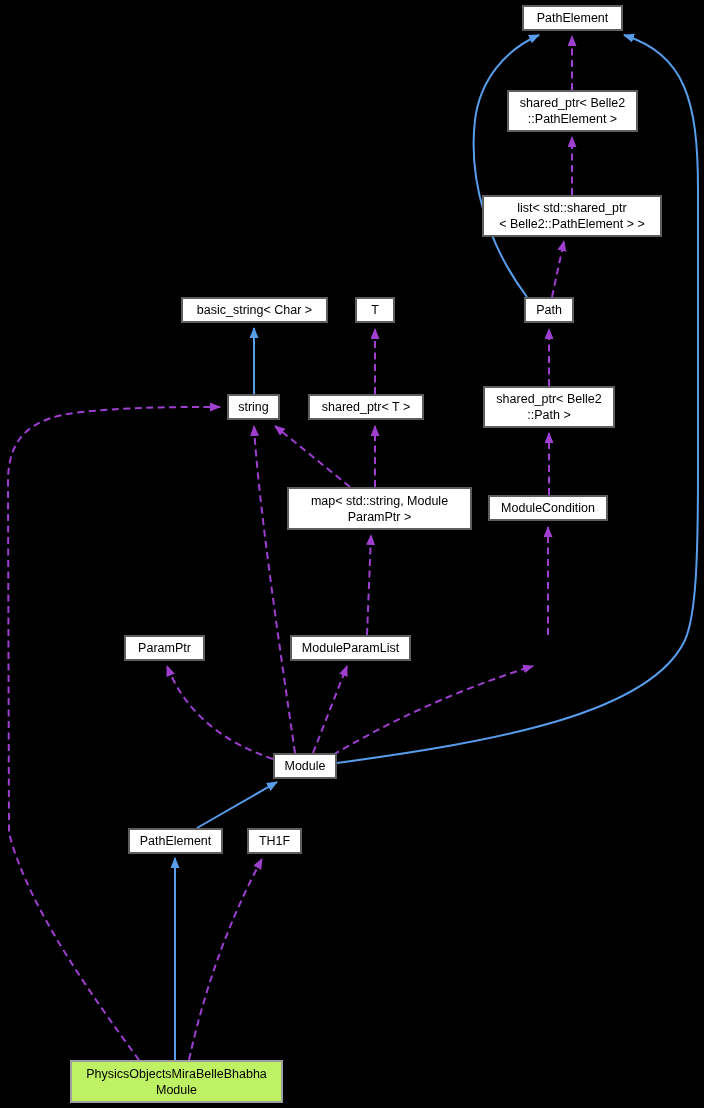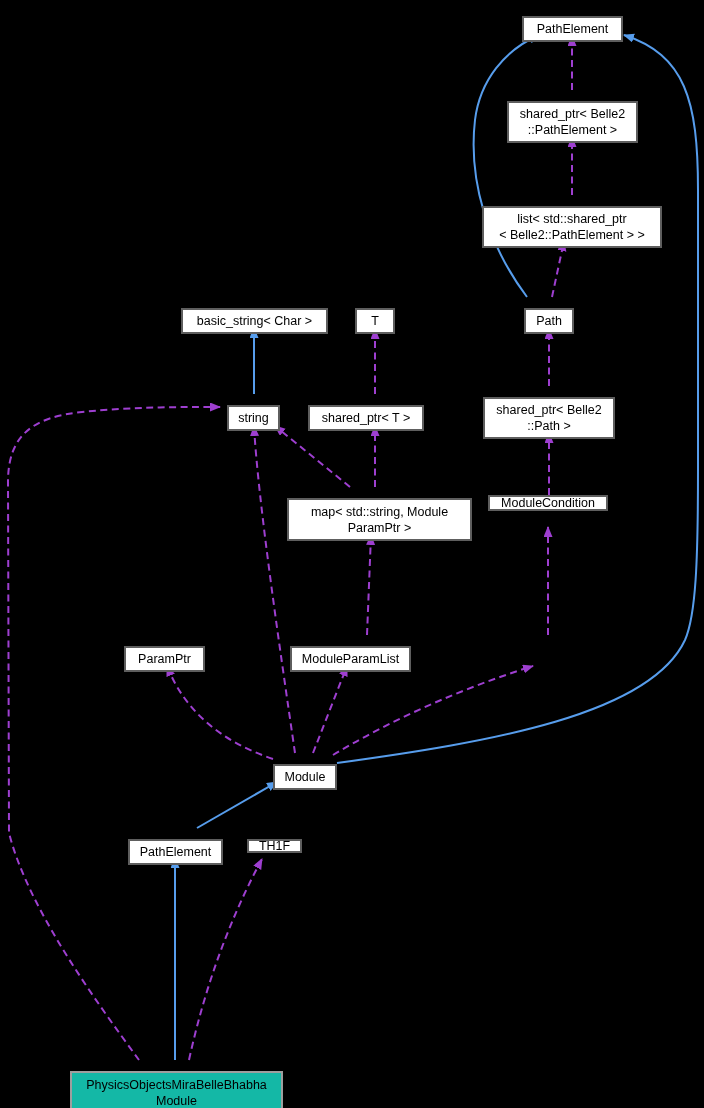--- a/index.html
+++ b/index.html
@@ -6,23 +6,23 @@
   .stage{
     position:relative;width:704px;height:1108px;background:#000000;
     font-family:"Liberation Sans",sans-serif;overflow:hidden;
   }
   svg.edges{position:absolute;left:0;top:0;width:704px;height:1108px;}
   .node{
     position:absolute;box-sizing:border-box;
     display:flex;align-items:center;justify-content:center;
     text-align:center;background:#ffffff;border:2px solid #5e5e5e;
     color:#000000;font-size:12.5px;line-height:1.28;
-    white-space:pre-line;padding:1px 5px;cursor:pointer;margin-top:11px;
+    white-space:pre-line;padding:1px 5px;cursor:pointer;
   }
-  .node.highlight{background:#14b8a6;border-color:#9e9e9e;}
+  .node.highlight{background:#bef264;border-color:#9e9e9e;}
 </style>
 </head>
 <body>
 
 <div class="stage">
 
   <svg class="edges" viewBox="0 0 704 1108">
     <defs>
       <marker id="ab" markerWidth="12" markerHeight="10" refX="10" refY="4.5" orient="auto" markerUnits="userSpaceOnUse">
         <path d="M0,0 L11,4.5 L0,9 z" fill="#579dec"></path>
@@ -77,29 +77,29 @@
   <div class="node" style="left:227px;top:394px;width:53px;height:26px">string</div>
 
   <div class="node" style="left:308px;top:394px;width:116px;height:26px">shared_ptr&lt; T &gt;</div>
 
   <div class="node" style="left:483px;top:386px;width:132px;height:42px">shared_ptr&lt; Belle2
 ::Path &gt;</div>
 
   <div class="node" style="left:287px;top:487px;width:185px;height:43px">map&lt; std::string, Module
 ParamPtr &gt;</div>
 
-  <div class="node" style="left:488px;top:484px;width:120px;height:16px">ModuleCondition</div>
+  <div class="node" style="left:488px;top:495px;width:120px;height:26px">ModuleCondition</div>
 
   <div class="node" style="left:124px;top:635px;width:81px;height:26px">ParamPtr</div>
 
   <div class="node" style="left:290px;top:635px;width:121px;height:26px">ModuleParamList</div>
 
 
   <div class="node" style="left:273px;top:753px;width:64px;height:26px">Module</div>
 
   <div class="node" style="left:128px;top:828px;width:95px;height:26px">PathElement</div>
 
-  <div class="node" style="left:247px;top:828px;width:55px;height:14px">TH1F</div>
+  <div class="node" style="left:247px;top:828px;width:55px;height:26px">TH1F</div>
 
   <div class="node highlight" style="left:70px;top:1060px;width:213px;height:43px">PhysicsObjectsMiraBelleBhabha
 Module</div>
 
 </div>
 
 </body></html>

